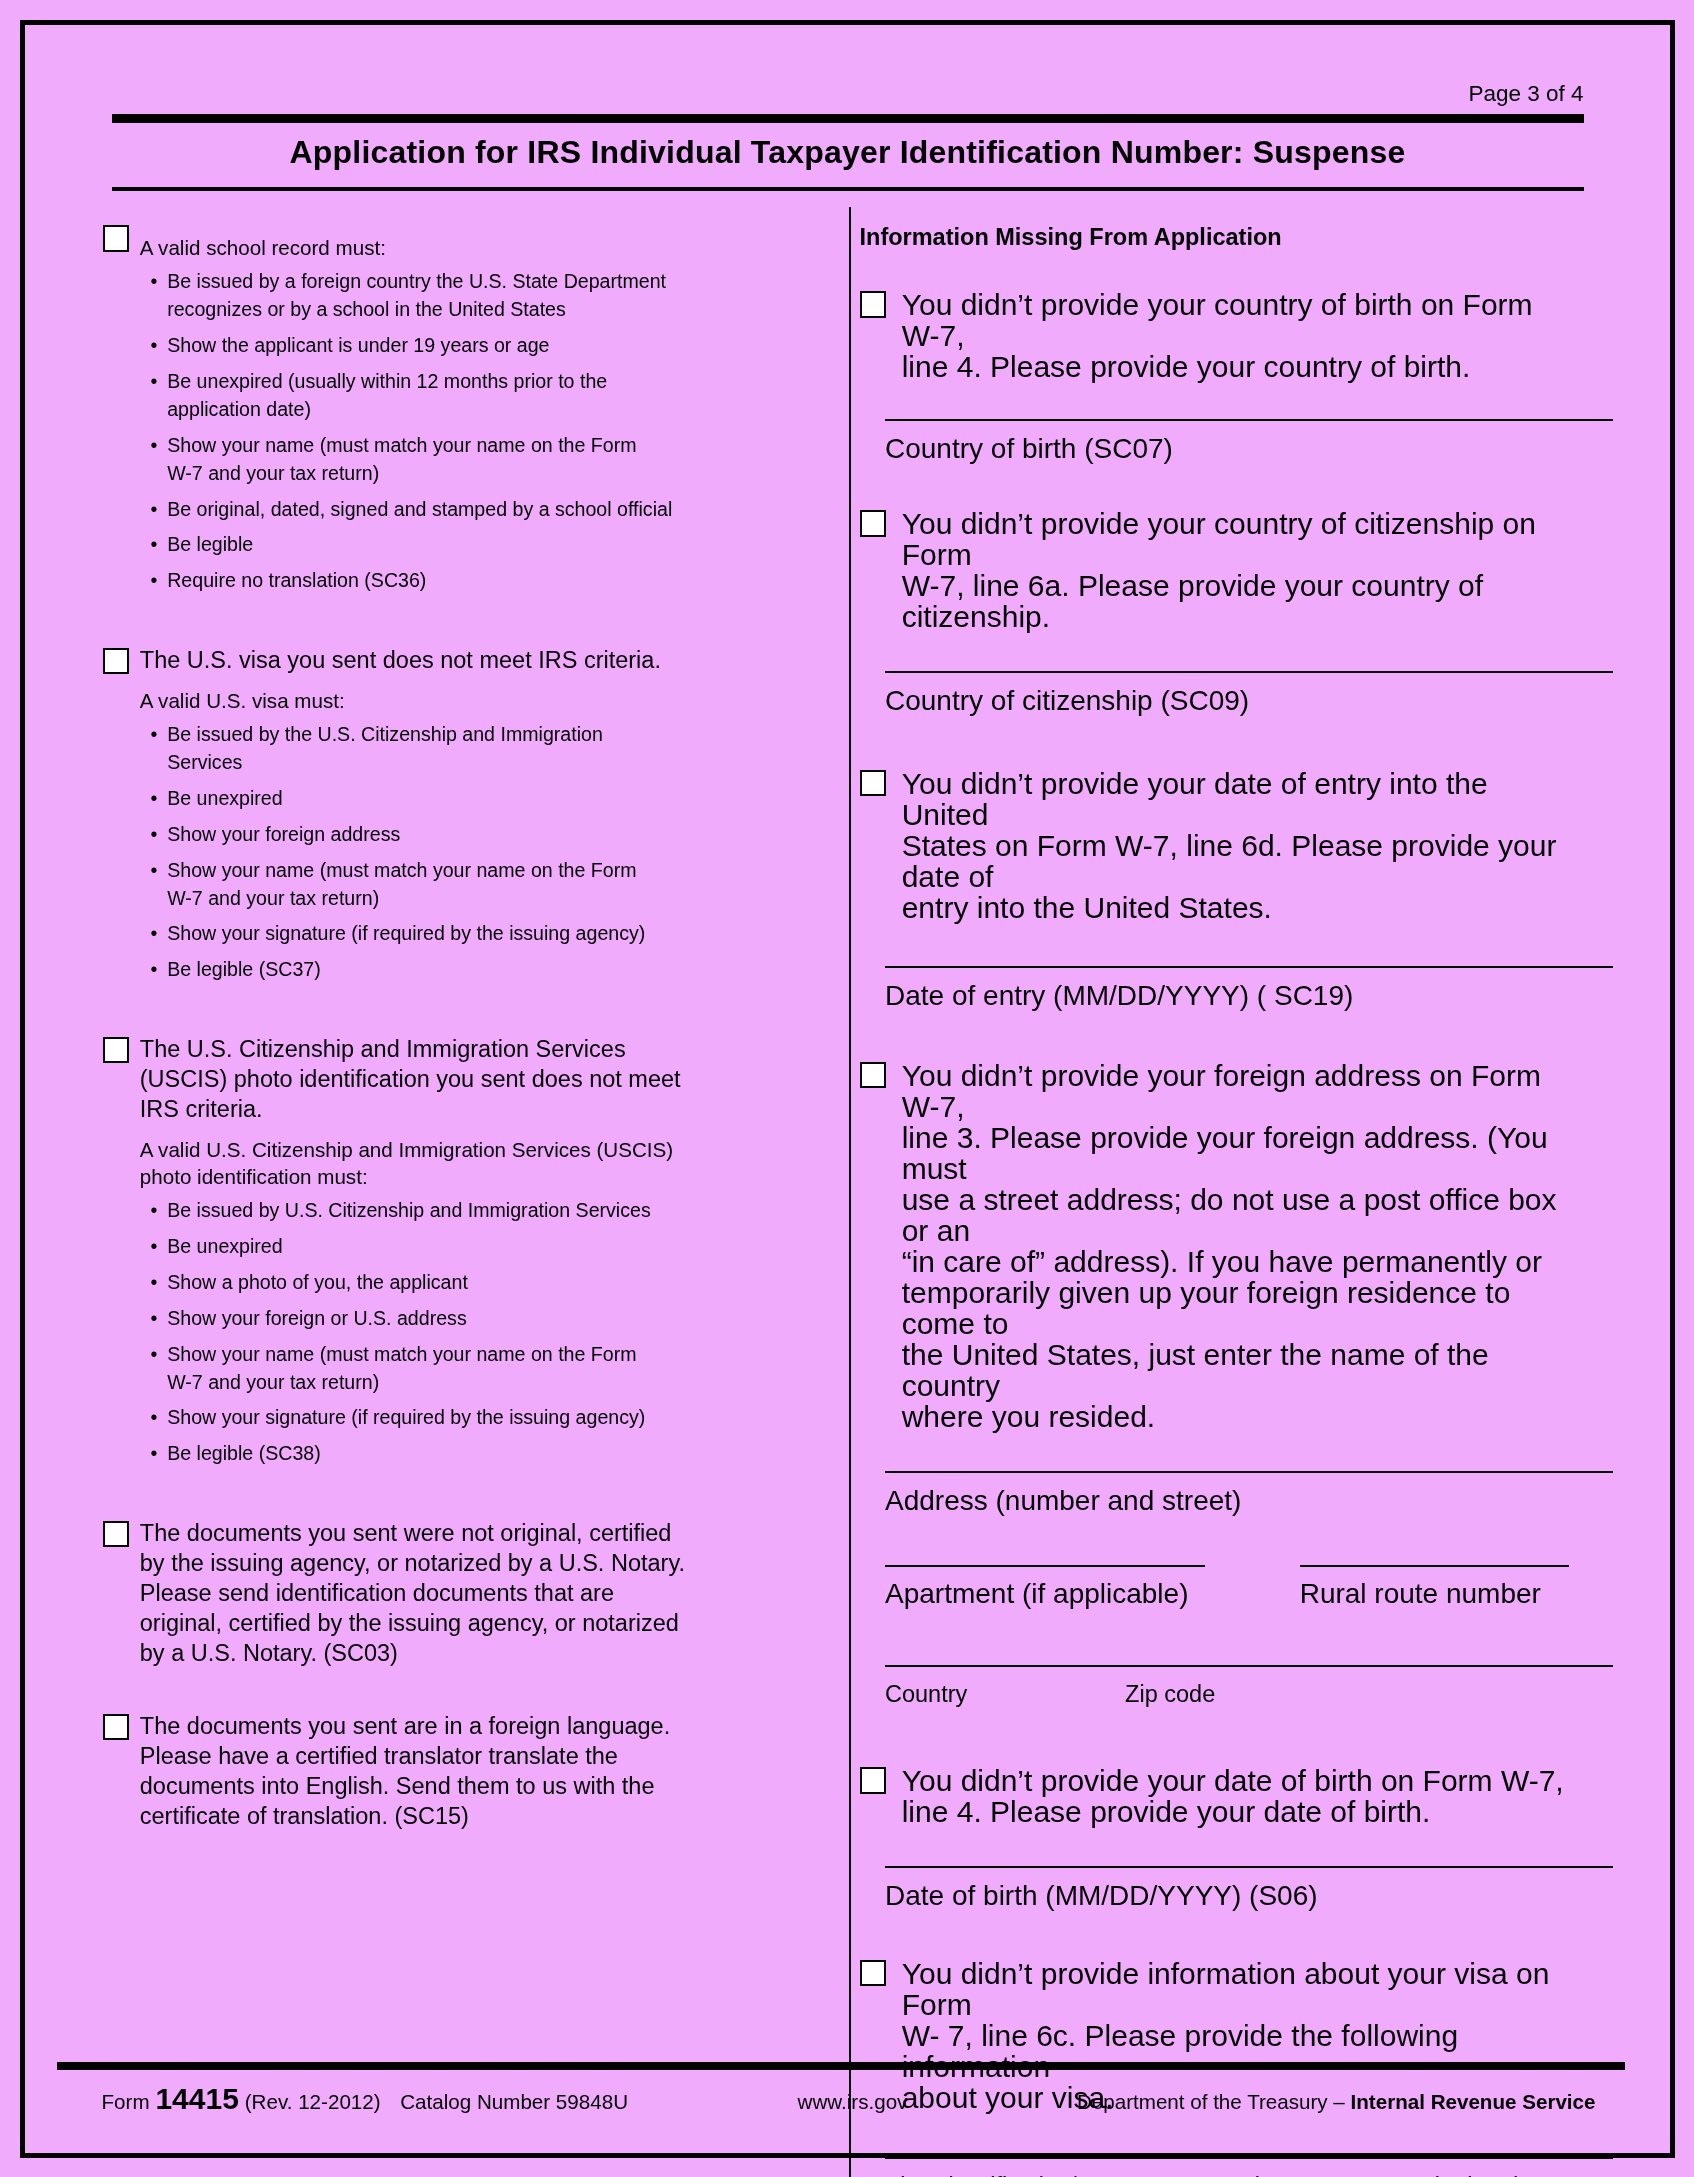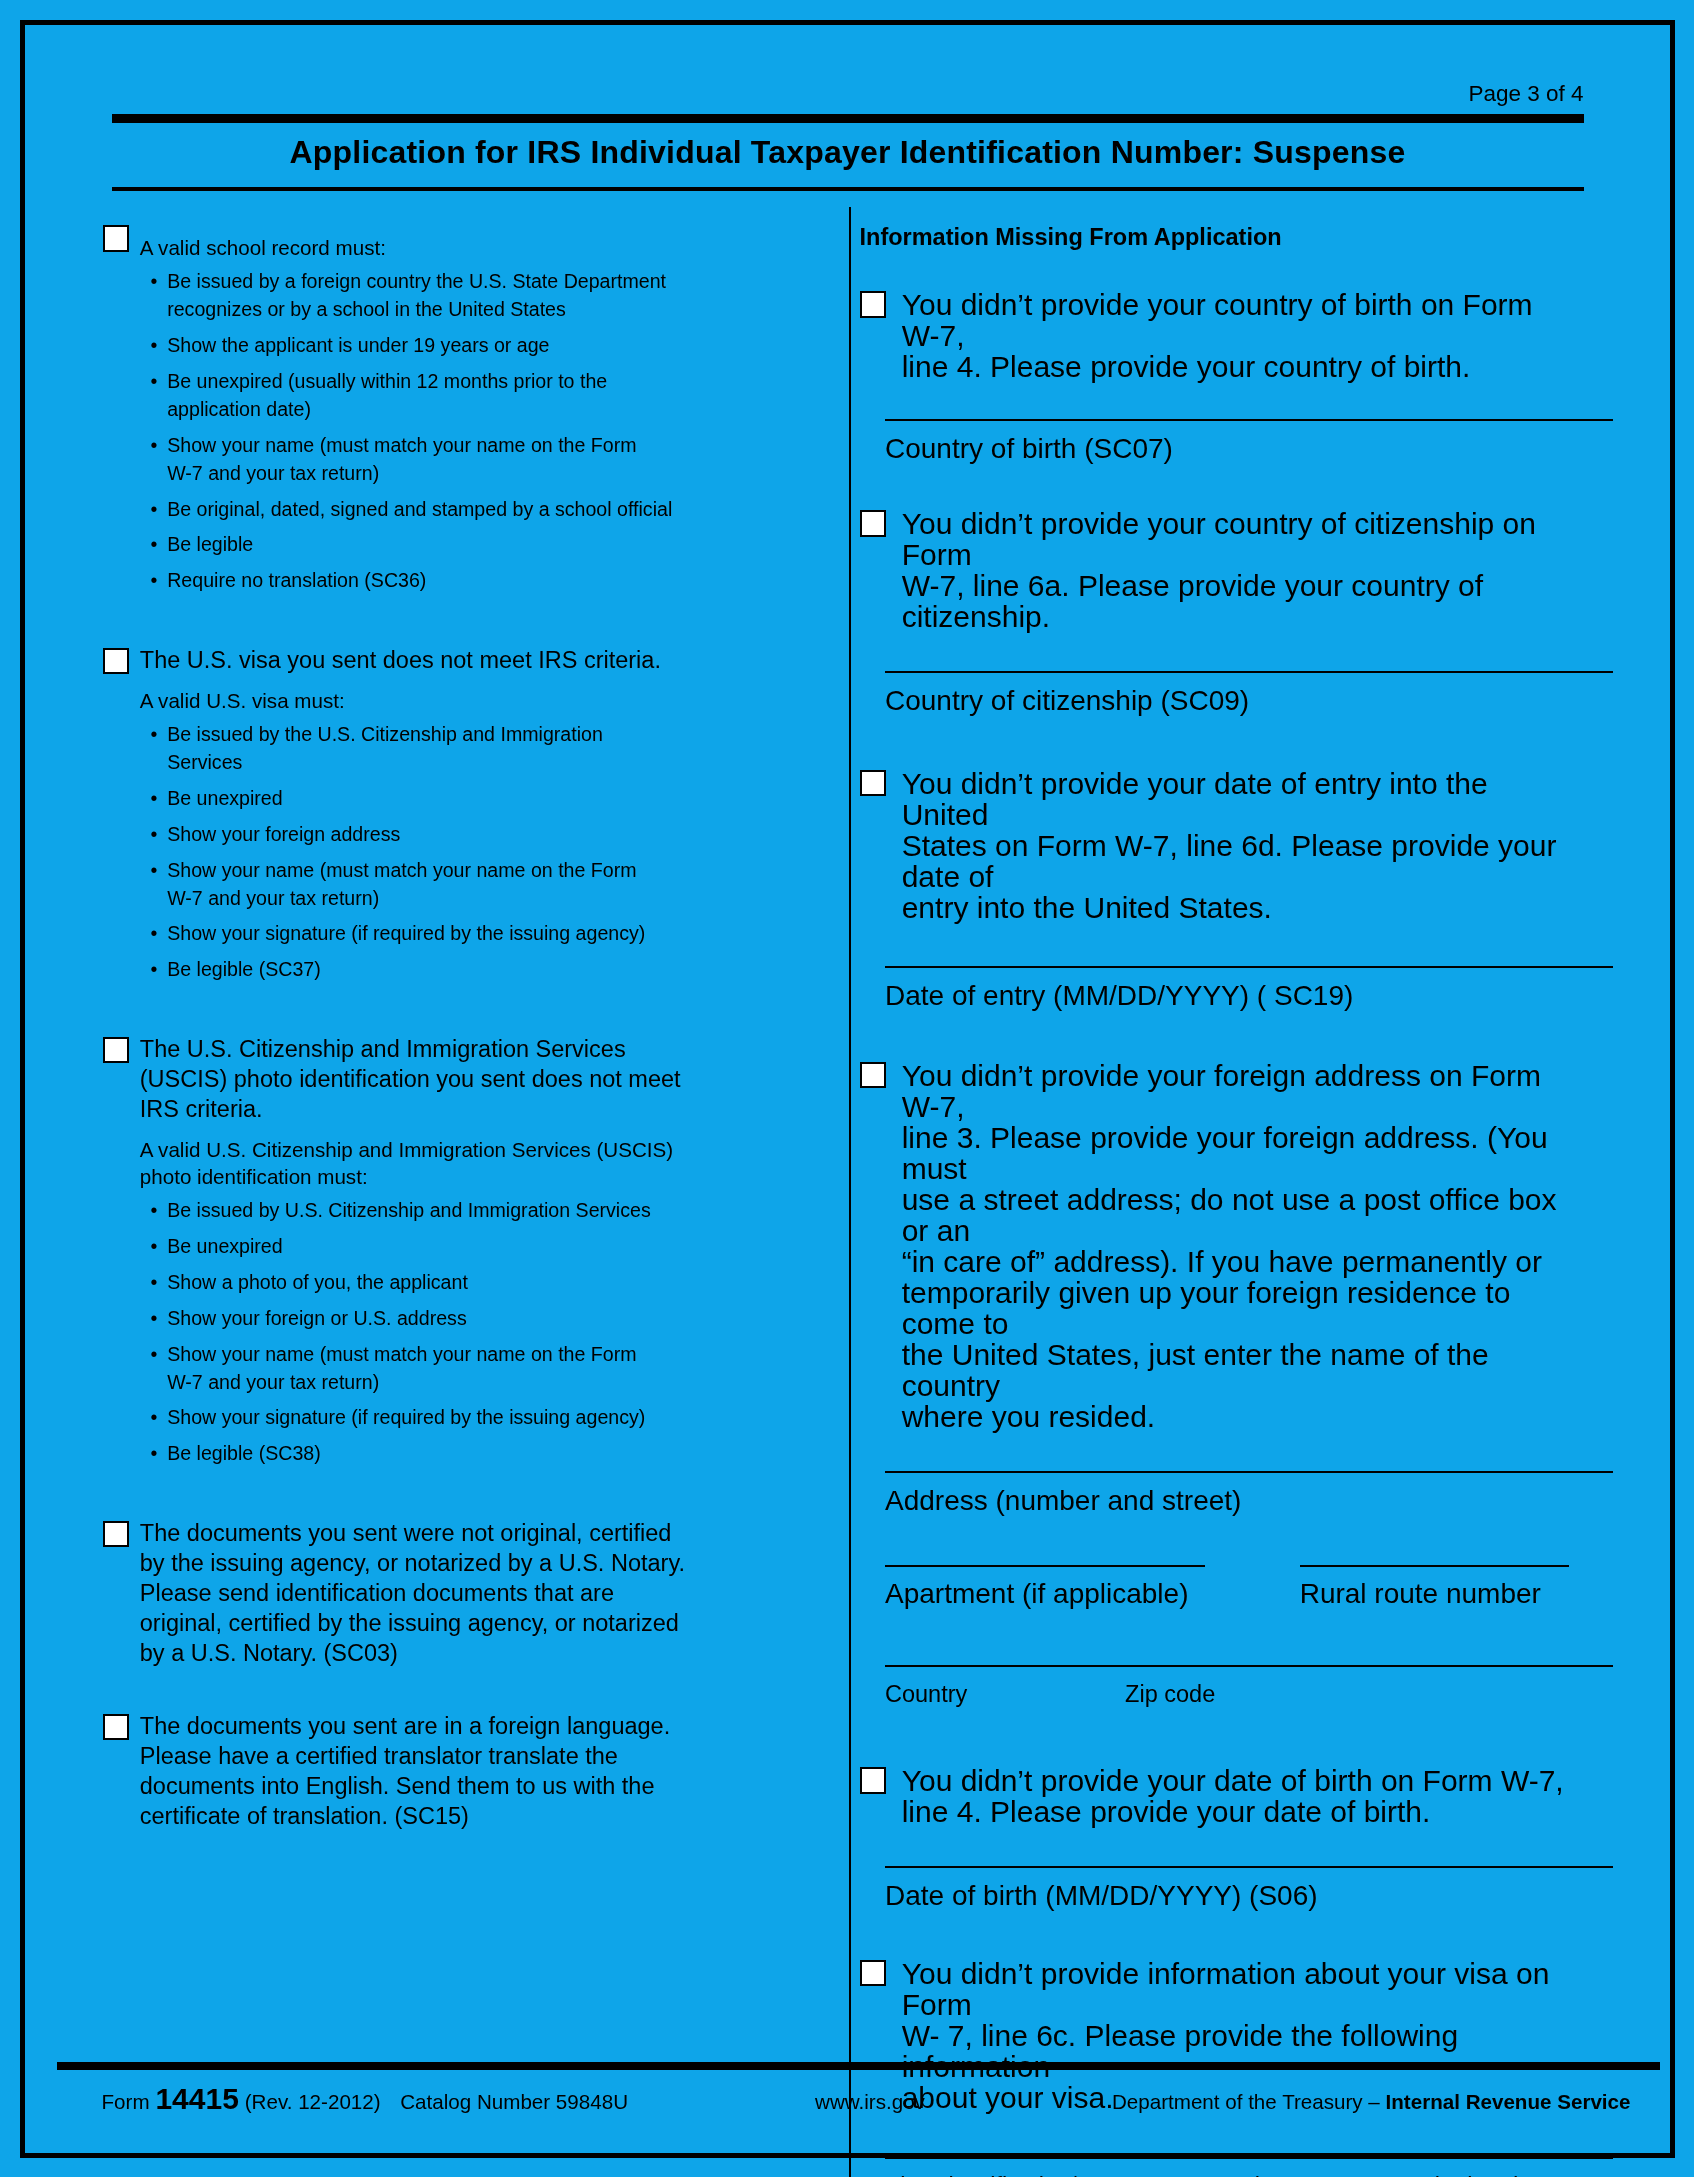--- a/index.html
+++ b/index.html
@@ -1,18 +1,18 @@
 <!DOCTYPE html>
 <html><head>
 <meta charset="utf-8">
 <style>
   * { margin:0; padding:0; box-sizing:border-box; }
   html,body { background:#e8e8e8; }
   .page {
-    position:relative; width:1695px; height:2178px; background:#0ea5e9;
+    position:relative; width:1695px; height:2178px; background:#f0abfc;
     font-family:"Liberation Sans", sans-serif; color:#000;
     margin:0 auto; overflow:hidden;
   }
   .page-border { position:absolute; inset:19.6px; border:5.9px solid #000; pointer-events:none; }
   .inner { position:absolute; left:25.5px; top:25.5px; right:25.5px; bottom:25.5px; }
 
   .page-ind { margin:55px 86px 0 0; text-align:right; font-size:22.5px; line-height:25.5px; }
   .rule-thick { margin:7.8px 86px 0 86px; height:8.8px; background:#000; }
   .form-title { margin:9.8px 86px 0 86px; font-size:32px; line-height:41px; font-weight:bold; text-align:center; letter-spacing:0.2px; }
   .rule-thin { margin:13.7px 86px 0 86px; height:3.9px; background:#000; }
@@ -60,21 +60,21 @@
   .field-wide { margin-left:25.5px; margin-top:56px; }
   .label-row { display:flex; margin-top:11.8px; }
   .label-row .lbl { font-size:23.5px; line-height:31px; }
   .lbl-1 { width:44%; }
   .lbl-city2 { width:33%; }
   .lbl-num2 { width:26%; }
   .lbl-3 { flex:1; }
   .sec-visa .field-wide { margin-top:44px; }
 
   
-  .footer { position:absolute; left:31px; right:10px; top:2036px; }
+  .footer { position:absolute; left:31px; right:45px; top:2036px; }
   .footer-rule { height:8.8px; background:#000; }
   .footer-text { display:flex; justify-content:space-between; align-items:baseline; margin:11.8px 29px 0 45px; font-size:20.6px; }
   .f-left span { vertical-align:baseline; }
   .f-form-number { font-size:30px; font-weight:bold; margin:0 5.9px 0 5.9px; }
   .f-catalog { margin-left:19.6px; }
   .f-right b { font-weight:bold; }
 </style>
 </head>
 <body>
 

